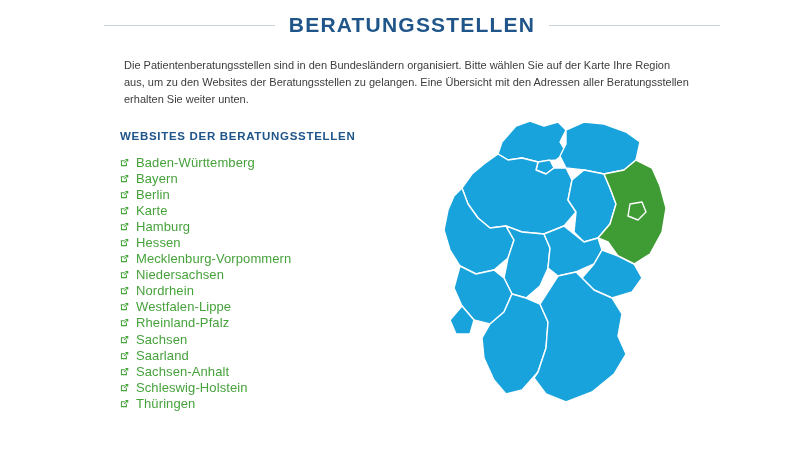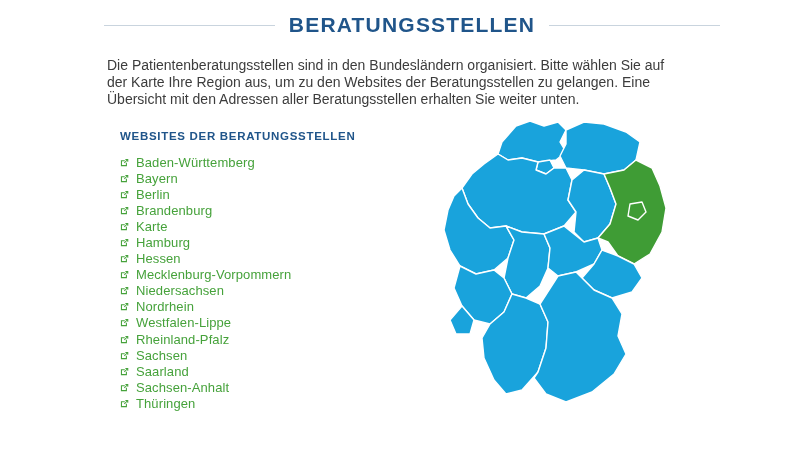--- a/index.html
+++ b/index.html
@@ -42,23 +42,23 @@
     font-size: 21px;
     letter-spacing: 1.2px;
     color: #20558a;
     font-weight: bold;
     white-space: nowrap;
   }
   
   .intro {
     position: absolute;
     top: 57px;
-    left: 107px;
+    left: 124px;
     width: 566px;
-    font-size: 14px;
+    font-size: 11px;
     line-height: 17px;
     color: #3c3c3c;
     text-align: left;
   }
   
   .links-panel {
     position: absolute;
     top: 130px;
     left: 120px;
     width: 250px;
@@ -145,29 +145,20 @@
           </span>
           <span class="link-label">Berlin</span>
         </div>
         <div class="link-row">
           <span class="ext-icon">
             <svg width="9" height="9" viewBox="0 0 10 10">
               <path d="M1 2.4 H5.3 V3.6 H2.2 V7.9 H6.5 V5.3 H7.7 V9.1 H1 Z" fill="#46a23b"></path>
               <path d="M6.0 1 H9.2 V4.2 H8.1 V2.9 L5.2 5.8 L4.4 5.0 L7.3 2.1 H6.0 Z" fill="#46a23b"></path>
             </svg>
           </span>
-          <span class="link-label">Brandenburg</span>
-        </div>
-        <div class="link-row">
-          <span class="ext-icon">
-            <svg width="9" height="9" viewBox="0 0 10 10">
-              <path d="M1 2.4 H5.3 V3.6 H2.2 V7.9 H6.5 V5.3 H7.7 V9.1 H1 Z" fill="#46a23b"></path>
-              <path d="M6.0 1 H9.2 V4.2 H8.1 V2.9 L5.2 5.8 L4.4 5.0 L7.3 2.1 H6.0 Z" fill="#46a23b"></path>
-            </svg>
-          </span>
           <span class="link-label">Karte</span>
         </div>
         <div class="link-row">
           <span class="ext-icon">
             <svg width="9" height="9" viewBox="0 0 10 10">
               <path d="M1 2.4 H5.3 V3.6 H2.2 V7.9 H6.5 V5.3 H7.7 V9.1 H1 Z" fill="#46a23b"></path>
               <path d="M6.0 1 H9.2 V4.2 H8.1 V2.9 L5.2 5.8 L4.4 5.0 L7.3 2.1 H6.0 Z" fill="#46a23b"></path>
             </svg>
           </span>
           <span class="link-label">Hamburg</span>
@@ -245,20 +236,29 @@
           <span class="link-label">Saarland</span>
         </div>
         <div class="link-row">
           <span class="ext-icon">
             <svg width="9" height="9" viewBox="0 0 10 10">
               <path d="M1 2.4 H5.3 V3.6 H2.2 V7.9 H6.5 V5.3 H7.7 V9.1 H1 Z" fill="#46a23b"></path>
               <path d="M6.0 1 H9.2 V4.2 H8.1 V2.9 L5.2 5.8 L4.4 5.0 L7.3 2.1 H6.0 Z" fill="#46a23b"></path>
             </svg>
           </span>
           <span class="link-label">Sachsen-Anhalt</span>
+        </div>
+        <div class="link-row">
+          <span class="ext-icon">
+            <svg width="9" height="9" viewBox="0 0 10 10">
+              <path d="M1 2.4 H5.3 V3.6 H2.2 V7.9 H6.5 V5.3 H7.7 V9.1 H1 Z" fill="#46a23b"></path>
+              <path d="M6.0 1 H9.2 V4.2 H8.1 V2.9 L5.2 5.8 L4.4 5.0 L7.3 2.1 H6.0 Z" fill="#46a23b"></path>
+            </svg>
+          </span>
+          <span class="link-label">Schleswig-Holstein</span>
         </div>
         <div class="link-row">
           <span class="ext-icon">
             <svg width="9" height="9" viewBox="0 0 10 10">
               <path d="M1 2.4 H5.3 V3.6 H2.2 V7.9 H6.5 V5.3 H7.7 V9.1 H1 Z" fill="#46a23b"></path>
               <path d="M6.0 1 H9.2 V4.2 H8.1 V2.9 L5.2 5.8 L4.4 5.0 L7.3 2.1 H6.0 Z" fill="#46a23b"></path>
             </svg>
           </span>
           <span class="link-label">Thüringen</span>
         </div>

